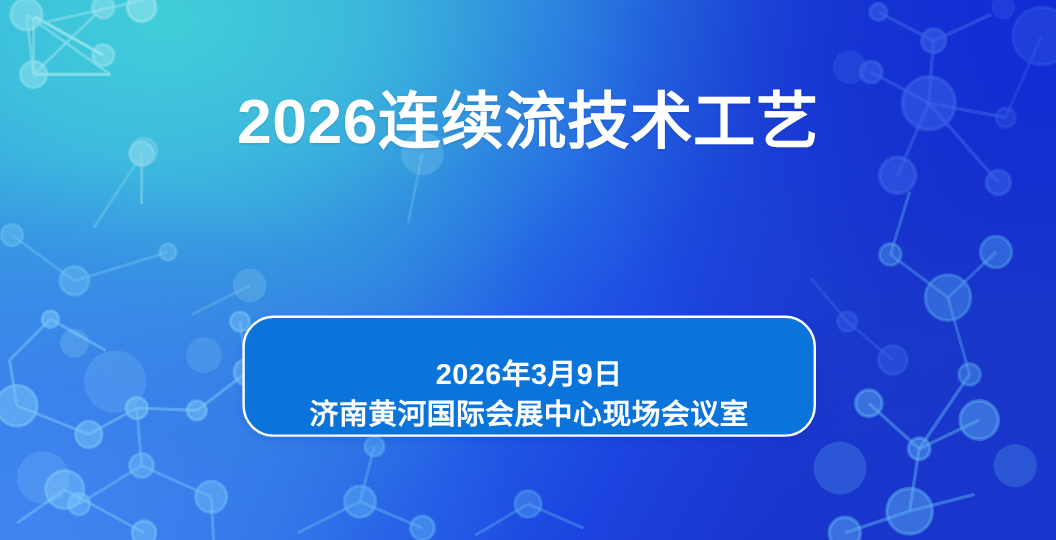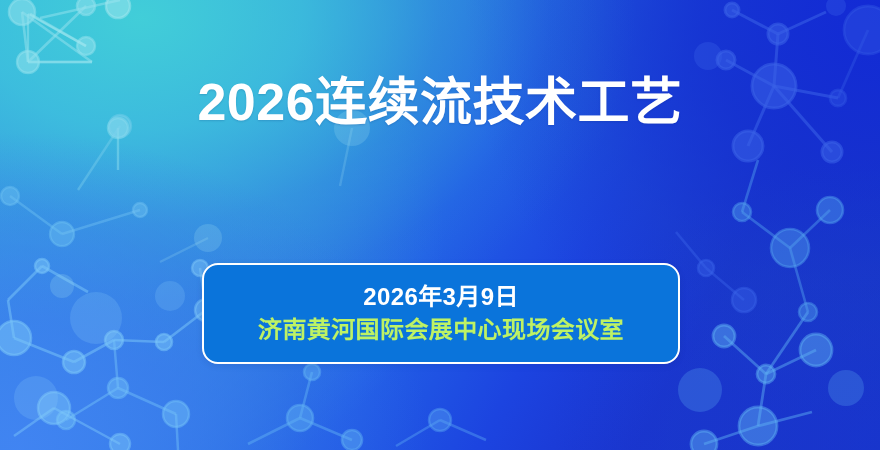--- a/index.html
+++ b/index.html
@@ -107,38 +107,38 @@
   .title-line.l1 { font-size:52px; }
   .title-line.l2 { font-size:52px; }
 
   .info-box {
     position:absolute;
     left:202px;
     top:263px;
     width:478px;
     height:101px;
     border:2px solid #ffffff;
-    border-radius:16px;
+    border-radius:26px;
     background:#0a74db;
     display:flex;
     flex-direction:column;
     align-items:center;
-    justify-content:center;
+    justify-content:flex-end;
     box-shadow:0 2px 6px rgba(10,40,110,0.12);
   }
   .info-date {
     color:#ffffff;
     font-weight:bold;
     font-size:24px;
     line-height:30px;
     letter-spacing:0.4px;
     white-space:nowrap;
   }
   .info-venue {
-    color:#bef264;
+    color:#ffffff;
     font-weight:bold;
     font-size:24px;
     line-height:32px;
     letter-spacing:0.4px;
     white-space:nowrap;
     margin-top:2px;
   }
 </style>
 </head>
 <body>

